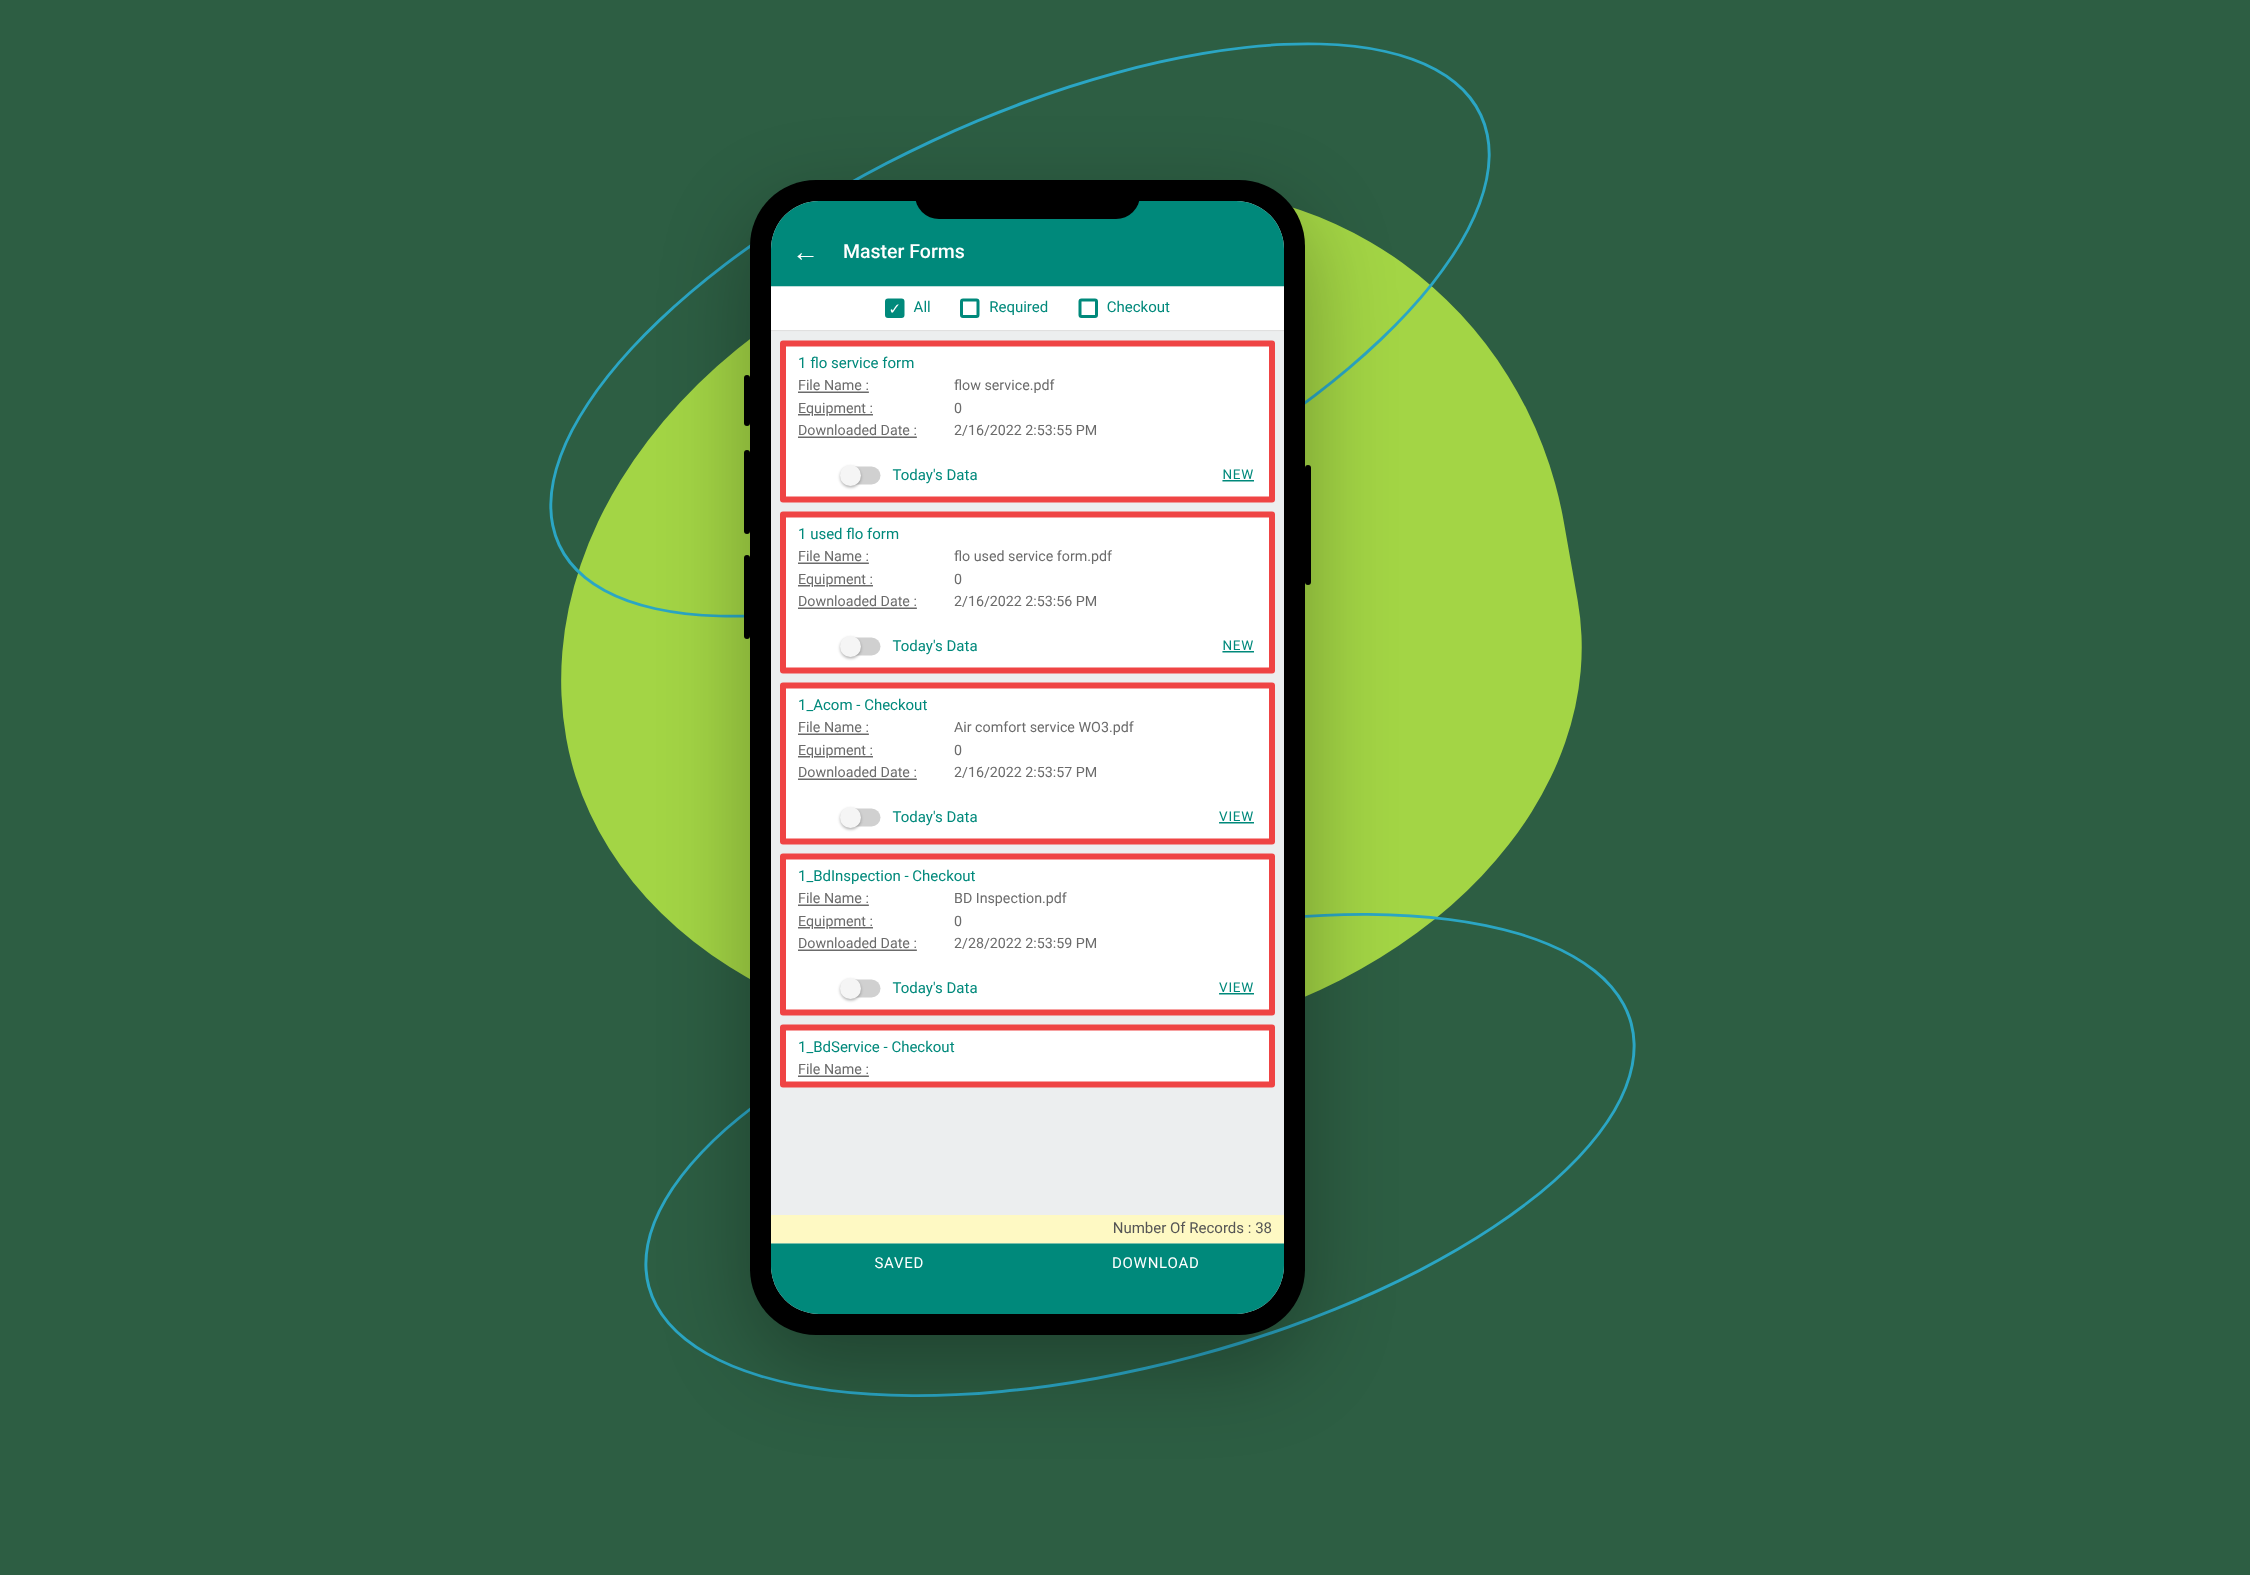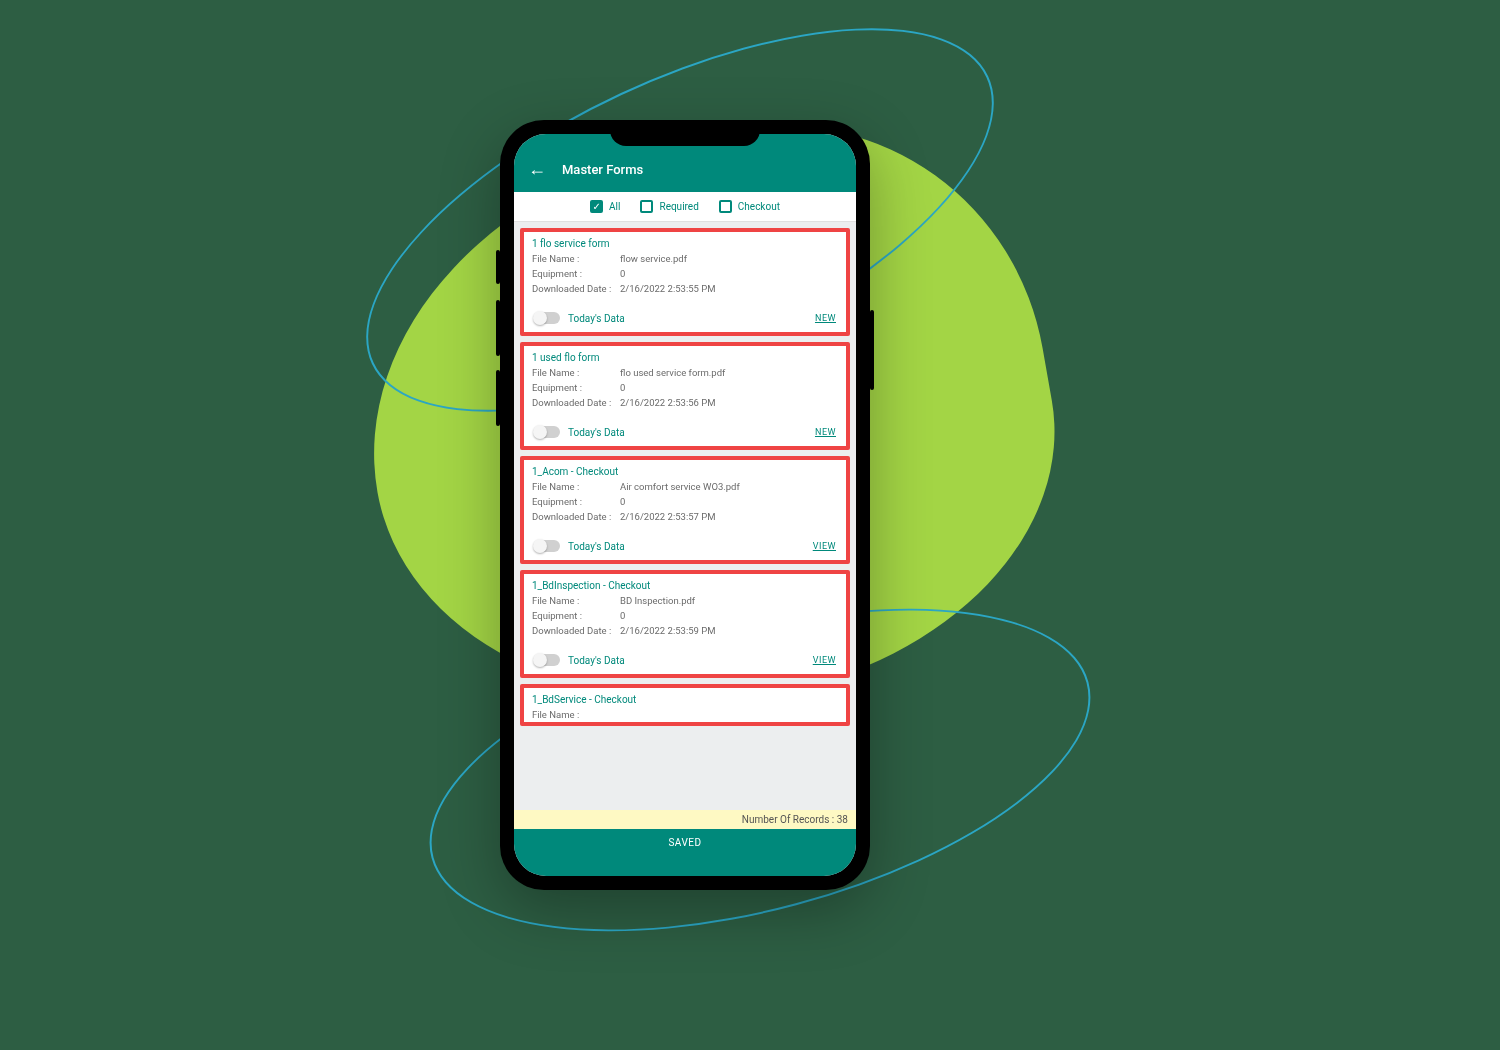--- a/index.html
+++ b/index.html
@@ -114,28 +114,29 @@
   .card-head {
     padding: 6px 8px 2px;
     color: #00897b;
     font-size: 10px;
   }
   .card-row {
     display: flex;
     padding: 2px 8px;
     color: #6b6b6b;
   }
-  .card-row .lbl { width: 88px; }
+  .card-row .lbl { width: 104px; text-decoration: underline; }
   .card-row .val { color: #6b6b6b; }
   .card-foot {
     display: flex;
     align-items: center;
     justify-content: space-between;
     padding: 10px 10px 8px;
     margin-top: 6px;
+    margin-left: 27px;
   }
   .toggle-wrap { display: flex; align-items: center; gap: 8px; }
   .toggle {
     width: 26px; height: 12px;
     background: #d0d0d0;
     border-radius: 8px;
     position: relative;
     cursor: pointer;
   }
   .toggle::after {
@@ -279,21 +280,21 @@
     <div class="card-row">
       <span class="lbl">File Name :</span>
       <span class="val">BD Inspection.pdf</span>
     </div>
     <div class="card-row">
       <span class="lbl">Equipment :</span>
       <span class="val">0</span>
     </div>
     <div class="card-row">
       <span class="lbl">Downloaded Date :</span>
-      <span class="val">2/16/2022 2:53:59 PM</span>
+      <span class="val">2/28/2022 2:53:59 PM</span>
     </div>
     <div class="card-foot">
       <div class="toggle-wrap">
         <span class="toggle"></span>
         <span class="toggle-label">Today's Data</span>
       </div>
       <span class="action-link">VIEW</span>
     </div>
   </div>
         <div class="card partial">
@@ -303,16 +304,17 @@
       <span class="val"></span>
     </div>
 
   </div>
       </div>
 
     <div class="records-bar">Number Of Records : 38</div>
 
     <div class="bottom-bar">
       <div class="bottom-btn">SAVED</div>
+      <div class="bottom-btn">DOWNLOAD</div>
     </div>
 
   </div>
 </div>
 
 </body></html>

